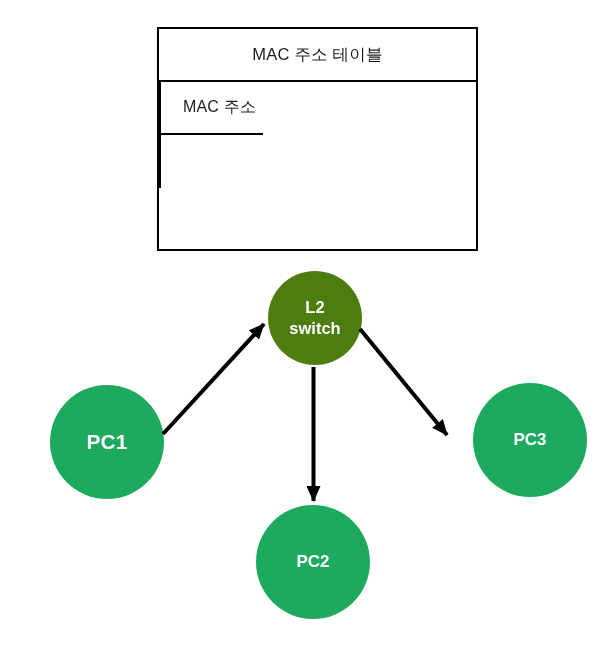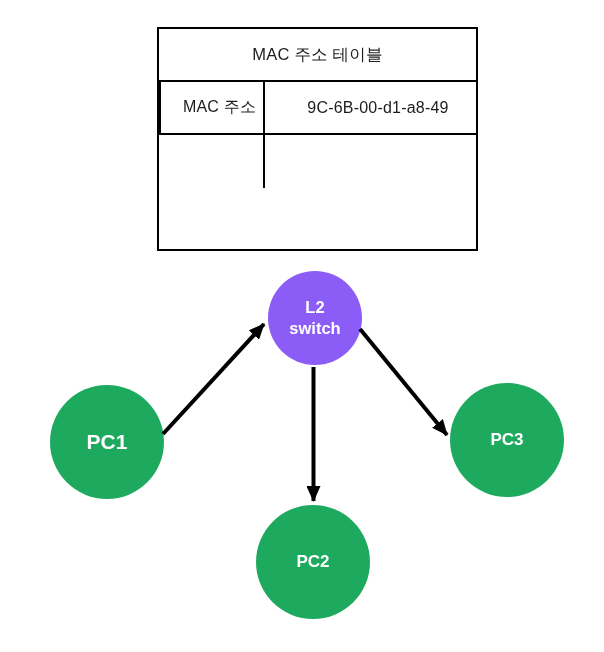--- a/index.html
+++ b/index.html
@@ -39,47 +39,46 @@
     border-radius: 50%;
     display: flex; flex-direction: column;
     align-items: center; justify-content: center;
     color: #ffffff; font-weight: bold;
     text-align: center;
     line-height: 1.25;
   }
   .node-switch { left: 268px; top: 271px; width: 94px;  height: 94px;  font-size: 16.5px; }
   .node-pc1    { left: 50px;  top: 385px; width: 114px; height: 114px; font-size: 21px; }
   .node-pc2    { left: 256px; top: 505px; width: 114px; height: 114px; font-size: 17px; }
-  .node-pc3    { left: 450px; top: 383px; width: 114px; height: 114px; font-size: 17px; }
+  .node-pc3    { left: 473px; top: 383px; width: 114px; height: 114px; font-size: 17px; }
 
   
   .edges {
     position: absolute; left: 0; top: 0;
     width: 604px; height: 652px;
     pointer-events: none;
   }
   .edge-line { stroke-width: 4; fill: none; }
 </style>
 </head>
 <body>
 
 <div class="stage">
 
   <div class="mac-table">
     <div class="t-cell t-title">MAC 주소 테이블</div>
 
     <div class="t-cell rb lb">MAC 주소</div>
 
-    <div class="t-cell rb lb">9C-6B-00-d1-a8-49</div>
 
     <div class="t-cell"></div>
     <div class="t-cell lb"></div>
   </div>
 
-  <div class="node node-switch" style="background-color: #8b5cf6;">
+  <div class="node node-switch" style="background-color: #4d7c0f;">
     <span>L2</span>
     <span>switch</span>
   </div>
 
   <div class="node node-pc1" style="background-color: rgb(29, 170, 94);">
     <span>PC1</span>
   </div>
 
   <div class="node node-pc2" style="background-color: rgb(29, 170, 94);">
     <span>PC2</span>

